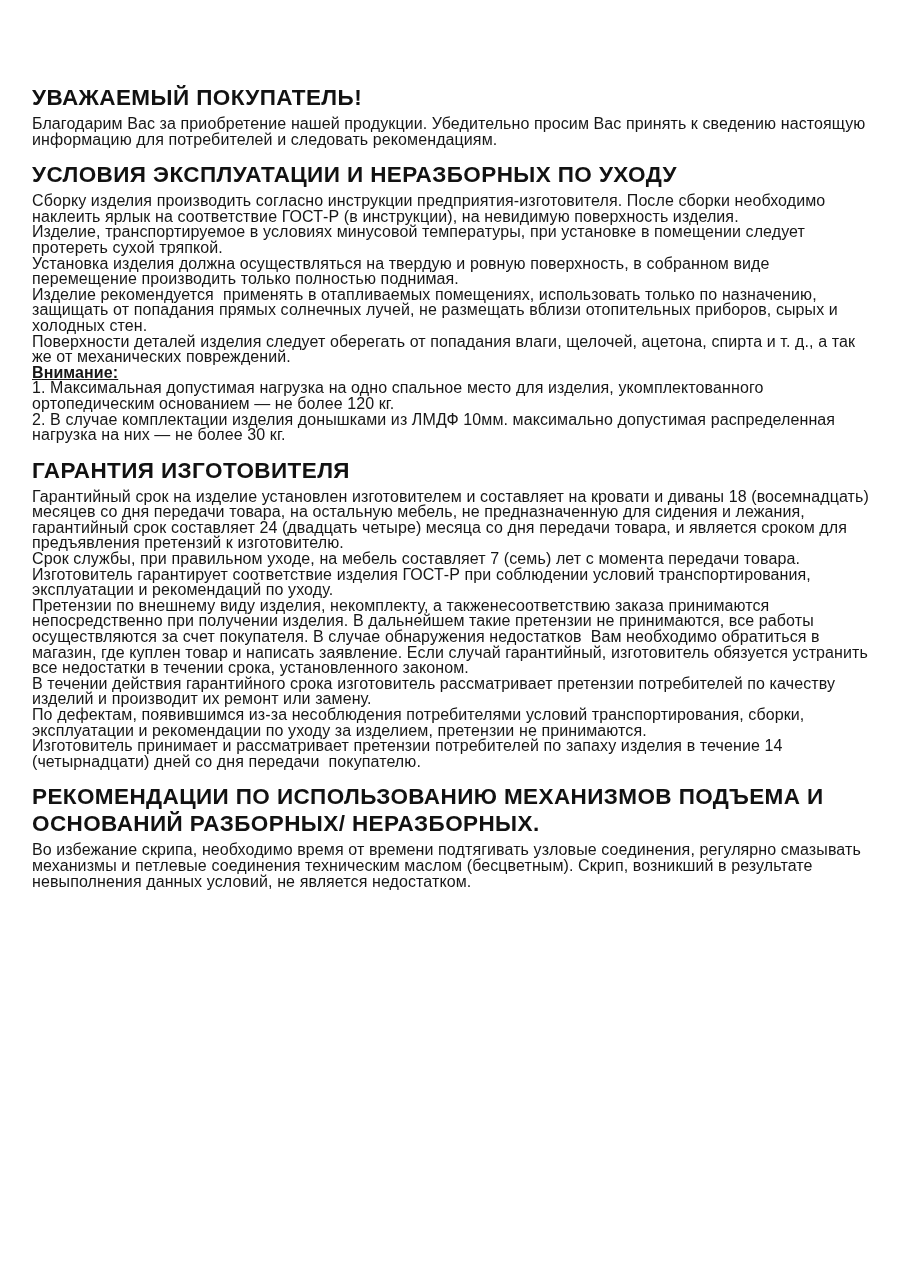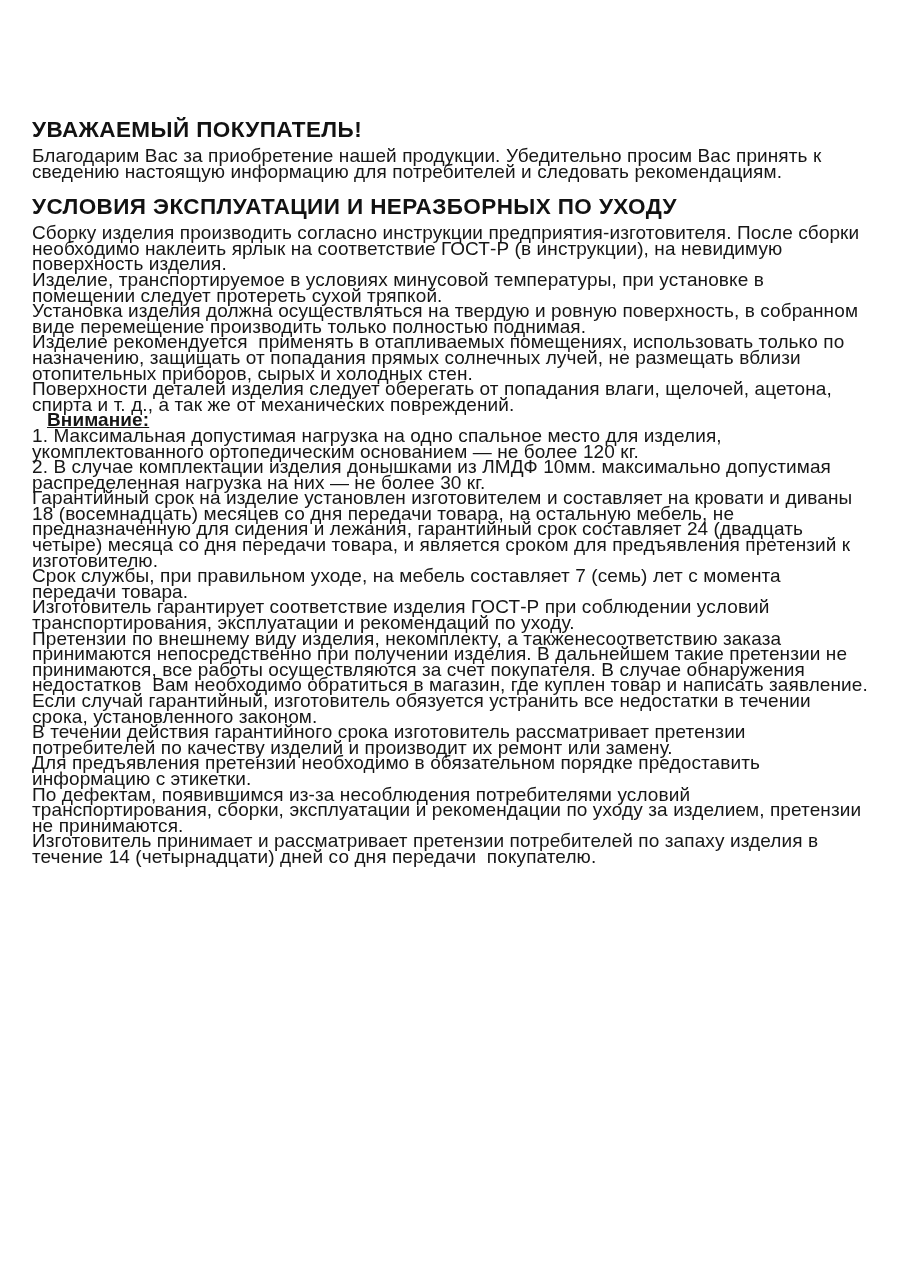--- a/index.html
+++ b/index.html
@@ -11,49 +11,48 @@
     width: 900px;
     height: 1280px;
     overflow: hidden;
     font-family: "Liberation Sans", "DejaVu Sans", sans-serif;
     color: #141414;
   }
   .page {
     box-sizing: border-box;
     width: 900px;
     height: 1280px;
-    padding: 116px 30px 0 32px;
+    padding: 84px 30px 0 32px;
     background: #ffffff;
   }
   section {
     margin: 0;
   }
   .section-heading {
     margin: 14px 0 5px 0;
     font-size: 22.5px;
     line-height: 27px;
     font-weight: 700;
     letter-spacing: 0.4px;
     color: #121212;
   }
   section:first-of-type .section-heading {
     margin-top: 0;
   }
   .body-paragraph {
     margin: 0;
-    font-size: 19px;
+    font-size: 16px;
     line-height: 15.6px;
     letter-spacing: 0.1px;
     color: #161616;
     white-space: pre-wrap;
   }
   .attention {
     font-weight: 700;
     text-decoration: underline;
-    margin-left: 15px;
   }
 </style>
 </head>
 <body>
 
 <div class="page">
     <section>
       <h2 class="section-heading">УВАЖАЕМЫЙ ПОКУПАТЕЛЬ!</h2>
       <p class="body-paragraph">Благодарим Вас за приобретение нашей продукции. Убедительно просим Вас принять к сведению настоящую информацию для потребителей и следовать рекомендациям.</p>
     </section>
@@ -62,24 +61,26 @@
       <p class="body-paragraph">Сборку изделия производить согласно инструкции предприятия-изготовителя. После сборки необходимо наклеить ярлык на соответствие ГОСТ-Р (в инструкции), на невидимую поверхность изделия.</p>
       <p class="body-paragraph">Изделие, транспортируемое в условиях минусовой температуры, при установке в помещении следует протереть сухой тряпкой.</p>
       <p class="body-paragraph">Установка изделия должна осуществляться на твердую и ровную поверхность, в собранном виде перемещение производить только полностью поднимая.</p>
       <p class="body-paragraph">Изделие рекомендуется  применять в отапливаемых помещениях, использовать только по назначению, защищать от попадания прямых солнечных лучей, не размещать вблизи отопительных приборов, сырых и холодных стен.</p>
       <p class="body-paragraph">Поверхности деталей изделия следует оберегать от попадания влаги, щелочей, ацетона, спирта и т. д., а так же от механических повреждений.</p>
       <p class="body-paragraph attention">Внимание:</p>
       <p class="body-paragraph">1. Максимальная допустимая нагрузка на одно спальное место для изделия, укомплектованного ортопедическим основанием — не более 120 кг.</p>
       <p class="body-paragraph">2. В случае комплектации изделия донышками из ЛМДФ 10мм. максимально допустимая распределенная нагрузка на них — не более 30 кг.</p>
     </section>
     <section>
+      <h2 class="section-heading">ГАРАНТИЯ ИЗГОТОВИТЕЛЯ</h2>
       <p class="body-paragraph">Гарантийный срок на изделие установлен изготовителем и составляет на кровати и диваны 18 (восемнадцать) месяцев со дня передачи товара, на остальную мебель, не предназначенную для сидения и лежания, гарантийный срок составляет 24 (двадцать четыре) месяца со дня передачи товара, и является сроком для предъявления претензий к изготовителю.</p>
       <p class="body-paragraph">Срок службы, при правильном уходе, на мебель составляет 7 (семь) лет с момента передачи товара.</p>
       <p class="body-paragraph">Изготовитель гарантирует соответствие изделия ГОСТ-Р при соблюдении условий транспортирования, эксплуатации и рекомендаций по уходу.</p>
       <p class="body-paragraph">Претензии по внешнему виду изделия, некомплекту, а такженесоответствию заказа принимаются непосредственно при получении изделия. В дальнейшем такие претензии не принимаются, все работы осуществляются за счет покупателя. В случае обнаружения недостатков  Вам необходимо обратиться в магазин, где куплен товар и написать заявление. Если случай гарантийный, изготовитель обязуется устранить все недостатки в течении срока, установленного законом.</p>
       <p class="body-paragraph">В течении действия гарантийного срока изготовитель рассматривает претензии потребителей по качеству изделий и производит их ремонт или замену.</p>
-      <p class="body-paragraph">Для предъявления претензии необходимо в обязательном порядке предоставить информацию с этикетки.</p>
       <p class="body-paragraph">По дефектам, появившимся из-за несоблюдения потребителями условий транспортирования, сборки, эксплуатации и рекомендации по уходу за изделием, претензии не принимаются.</p>
       <p class="body-paragraph">Изготовитель принимает и рассматривает претензии потребителей по запаху изделия в течение 14 (четырнадцати) дней со дня передачи  покупателю.</p>
     </section>
     <section>
+      <h2 class="section-heading">РЕКОМЕНДАЦИИ ПО ИСПОЛЬЗОВАНИЮ МЕХАНИЗМОВ ПОДЪЕМА И ОСНОВАНИЙ РАЗБОРНЫХ/ НЕРАЗБОРНЫХ.</h2>
+      <p class="body-paragraph">Во избежание скрипа, необходимо время от времени подтягивать узловые соединения, регулярно смазывать механизмы и петлевые соединения техническим маслом (бесцветным). Скрип, возникший в результате невыполнения данных условий, не является недостатком.</p>
     </section>
   </div>
 
 </body></html>

